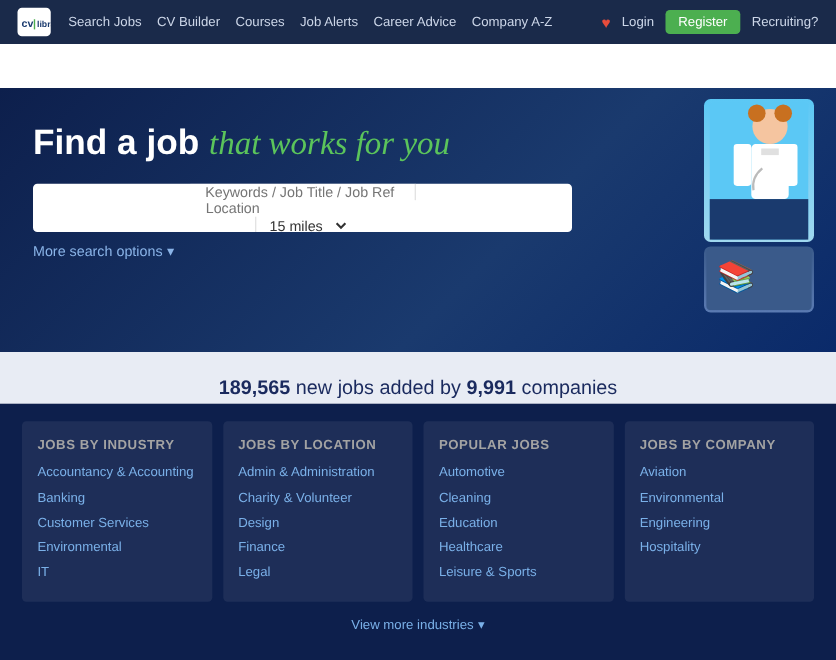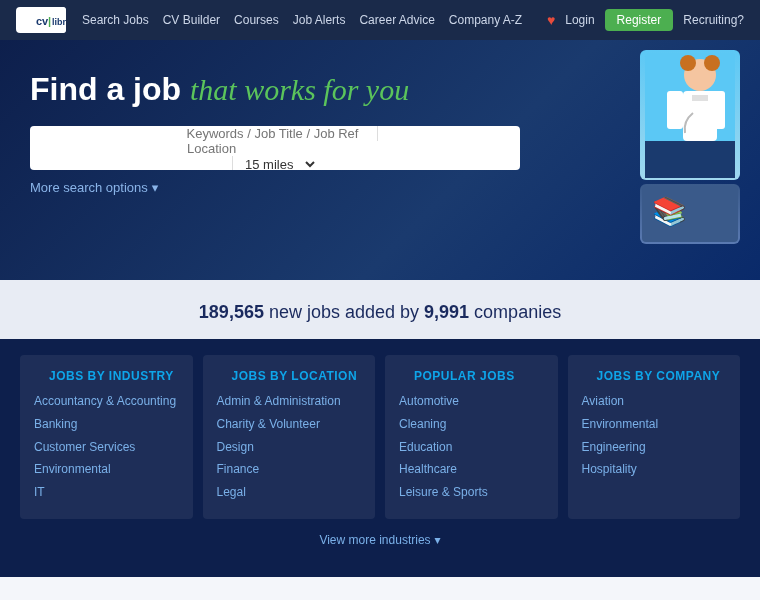--- a/index.html
+++ b/index.html
@@ -14,22 +14,22 @@
       height: 40px;
       gap: 16px;
     }
     .nav-logo {
       display: flex; align-items: center; gap: 6px;
       color: #fff; font-weight: bold; font-size: 18px;
     }
     .nav-logo-icon {
       background: #fff;
       border-radius: 4px;
-      width: 50px; height: 26px;
-      display: flex; align-items: center; justify-content: flex-end;
+      width: 30px; height: 26px;
+      display: flex; align-items: center; justify-content: flex-start;
       font-size: 10px; font-weight: bold; color: #1a3a6e;
     }
     .nav-links {
       display: flex; gap: 14px; flex: 1;
     }
     .nav-links a {
       color: #ccd6e8; font-size: 12px; text-decoration: none;
     }
     .nav-right {
       display: flex; align-items: center; gap: 10px;
@@ -41,20 +41,21 @@
     }
     .heart-icon { color: #e74c3c; font-size: 14px; }
 
     
     .hero {
       background: linear-gradient(135deg, #0d1f4c 0%, #1a3a6e 60%, #0a2a6a 100%);
       padding: 30px 30px 20px 30px;
       position: relative;
       min-height: 240px;
       overflow: hidden;
+      margin-top: 40px;
     }
     .hero-text-block { max-width: 520px; }
     .hero-title {
       font-size: 32px; font-weight: bold; color: #fff;
       line-height: 1.2; margin-bottom: 6px;
     }
     .hero-title-italic {
       font-style: italic; color: #5bc45b;
       font-family: Georgia, serif; font-weight: normal; font-size: 30px;
     }
@@ -102,41 +103,41 @@
       width: 100%; height: 100%; display: flex; align-items: center; justify-content: center;
       color: #fff; font-size: 50px;
     }
     .nurse-figure2 {
       width: 100%; height: 100%; display: flex; align-items: center; justify-content: center;
       color: #c8d8e8; font-size: 26px;
     }
 
     
     .stats-bar {
-      background: #e8ecf4; text-align: center; padding: 22px 0 16px;
+      background: #e8ecf4; text-align: center; padding: 22px 0 4px;
     }
     .stats-text { font-size: 18px; color: #1a2a5e; }
     .stats-text strong { color: #1a2a5e; }
 
     
     .categories {
       background: #0d1f4c;
       padding: 16px 20px 30px;
     }
     .cat-grid {
       display: grid; grid-template-columns: 1fr 1fr 1fr 1fr;
       gap: 10px;
     }
     .cat-col {
       background: rgba(255,255,255,0.07);
       border-radius: 4px; padding: 14px 14px 12px;
     }
     .cat-col-title {
-      color: #0ea5e9; font-size: 12px; font-weight: bold;
-      text-transform: uppercase; margin-bottom: 10px; letter-spacing: 0.5px; margin-left: 15px;
+      color: #a3a3a3; font-size: 12px; font-weight: bold;
+      text-transform: uppercase; margin-bottom: 10px; letter-spacing: 0.5px;
     }
     .cat-col a {
       display: block; color: #7ab0e8; font-size: 12px;
       text-decoration: none; margin-bottom: 6px;
       line-height: 1.4;
     }
     .view-more {
       text-align: center; margin-top: 14px;
       color: #7ab0e8; font-size: 12px; cursor: pointer;
       display: flex; align-items: center; justify-content: center; gap: 4px;

